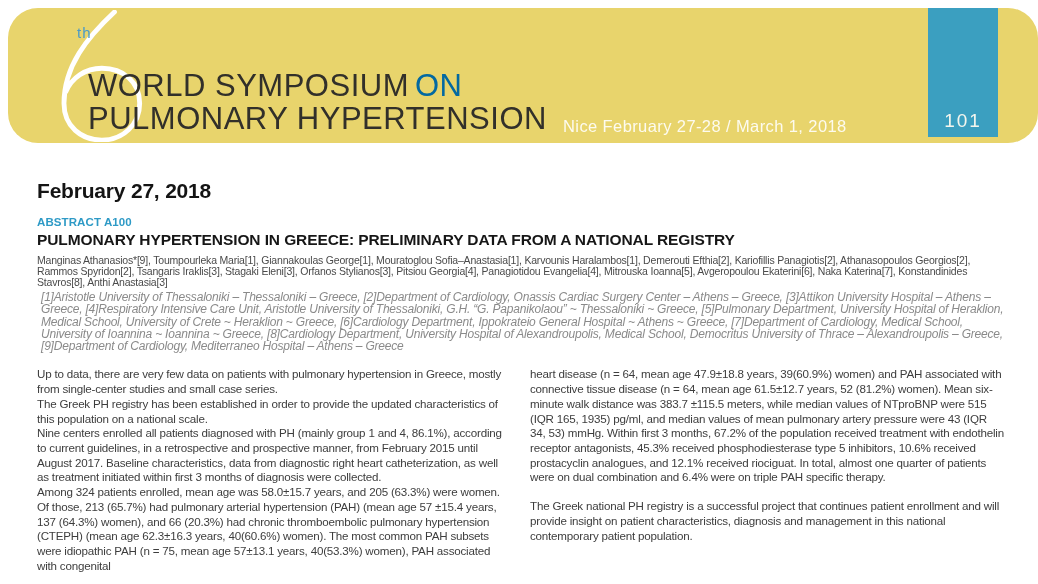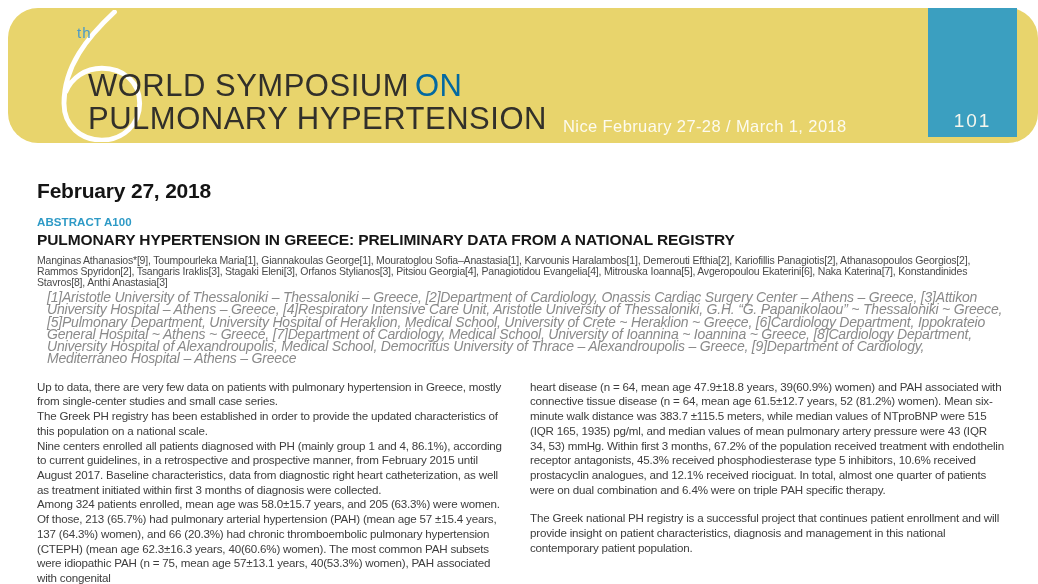--- a/index.html
+++ b/index.html
@@ -9,35 +9,35 @@
   }
   
   .band{position:absolute;left:8px;top:8px;width:1030px;height:135px;background:#e8d46c;border-radius:30px;}
   .six-glyph{position:absolute;left:34px;top:2px;width:108px;height:132px;}
   .th-sup{position:absolute;left:69px;top:17px;font-size:15px;color:#4a9ac8;line-height:1;letter-spacing:1px;}
   .hdr-line1{position:absolute;left:80px;top:62px;font-size:31px;line-height:1;color:#32302a;letter-spacing:0.5px;white-space:nowrap;}
   .hdr-line1 .accent{color:#0369a1;margin-left:6px;}
   .hdr-line2{position:absolute;left:80px;top:95px;font-size:31px;line-height:1;color:#32302a;letter-spacing:0.5px;white-space:nowrap;}
   .tagline{position:absolute;left:512px;top:110px;font-size:16.5px;line-height:1;color:#fdfbef;letter-spacing:0.4px;white-space:nowrap;margin-left:43px;}
   .pagebox{
-    position:absolute;left:920px;top:0;width:89px;height:129px;background:#3b9fc0;
+    position:absolute;left:920px;top:0;width:70px;height:129px;background:#3b9fc0;
     display:flex;align-items:flex-end;justify-content:center;padding-bottom:7px;box-sizing:border-box;
   }
   .pagebox span{color:#f4f6ee;font-size:19px;line-height:1;letter-spacing:2px;}
   
   .content{position:absolute;left:37px;top:180px;width:968px;}
   .date-heading{margin:0;font-size:21px;font-weight:bold;color:#141414;letter-spacing:-0.2px;line-height:22px;}
   .session-heading{
     margin:3px 0 0 0;width:945px;font-size:19px;font-weight:normal;line-height:19px;
     color:#7db1d5;letter-spacing:-0.3px;text-transform:uppercase;
   }
   .abstract-id{margin:14px 0 0 0;font-size:11.5px;font-weight:bold;color:#2e9ac6;line-height:13px;letter-spacing:0.1px;}
   .abstract-title{margin:2px 0 0 0;font-size:15.5px;font-weight:bold;color:#161616;line-height:18px;letter-spacing:-0.1px;}
   .authors{margin:6px 0 0 0;font-size:10.5px;color:#4a4a4a;line-height:11px;letter-spacing:-0.2px;}
-  .affiliations{margin:3px 0 0 10px;font-size:14px;font-style:italic;color:#8a8a8a;line-height:12.3px;letter-spacing:-0.2px;}
+  .affiliations{margin:3px 0 0 4px;font-size:12px;font-style:italic;color:#8a8a8a;line-height:12.3px;letter-spacing:-0.2px;}
   .columns{display:flex;gap:18px;margin-top:15px;}
   .col{width:476px;font-size:11.6px;line-height:14.7px;color:#3d3d3d;letter-spacing:-0.2px;}
   .col p{margin:0;}
   .col p.spaced{margin-top:14px;}
 </style>
 </head>
 <body>
 
 <div class="page">
 

